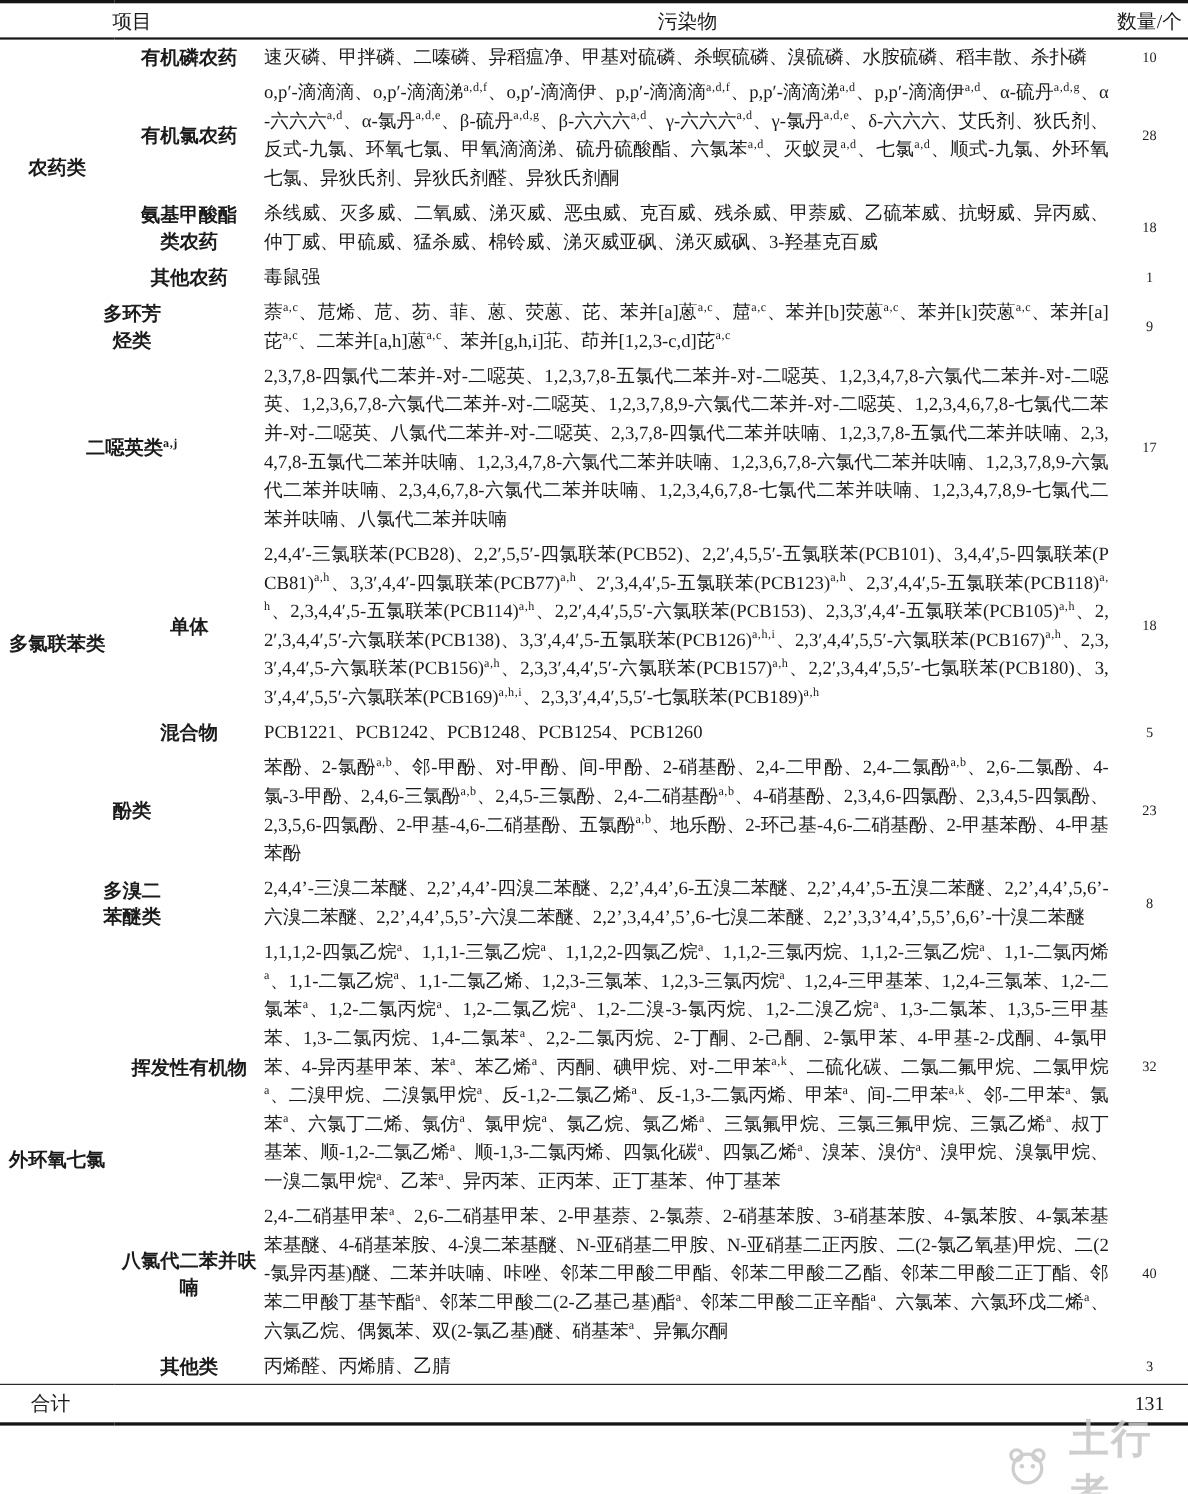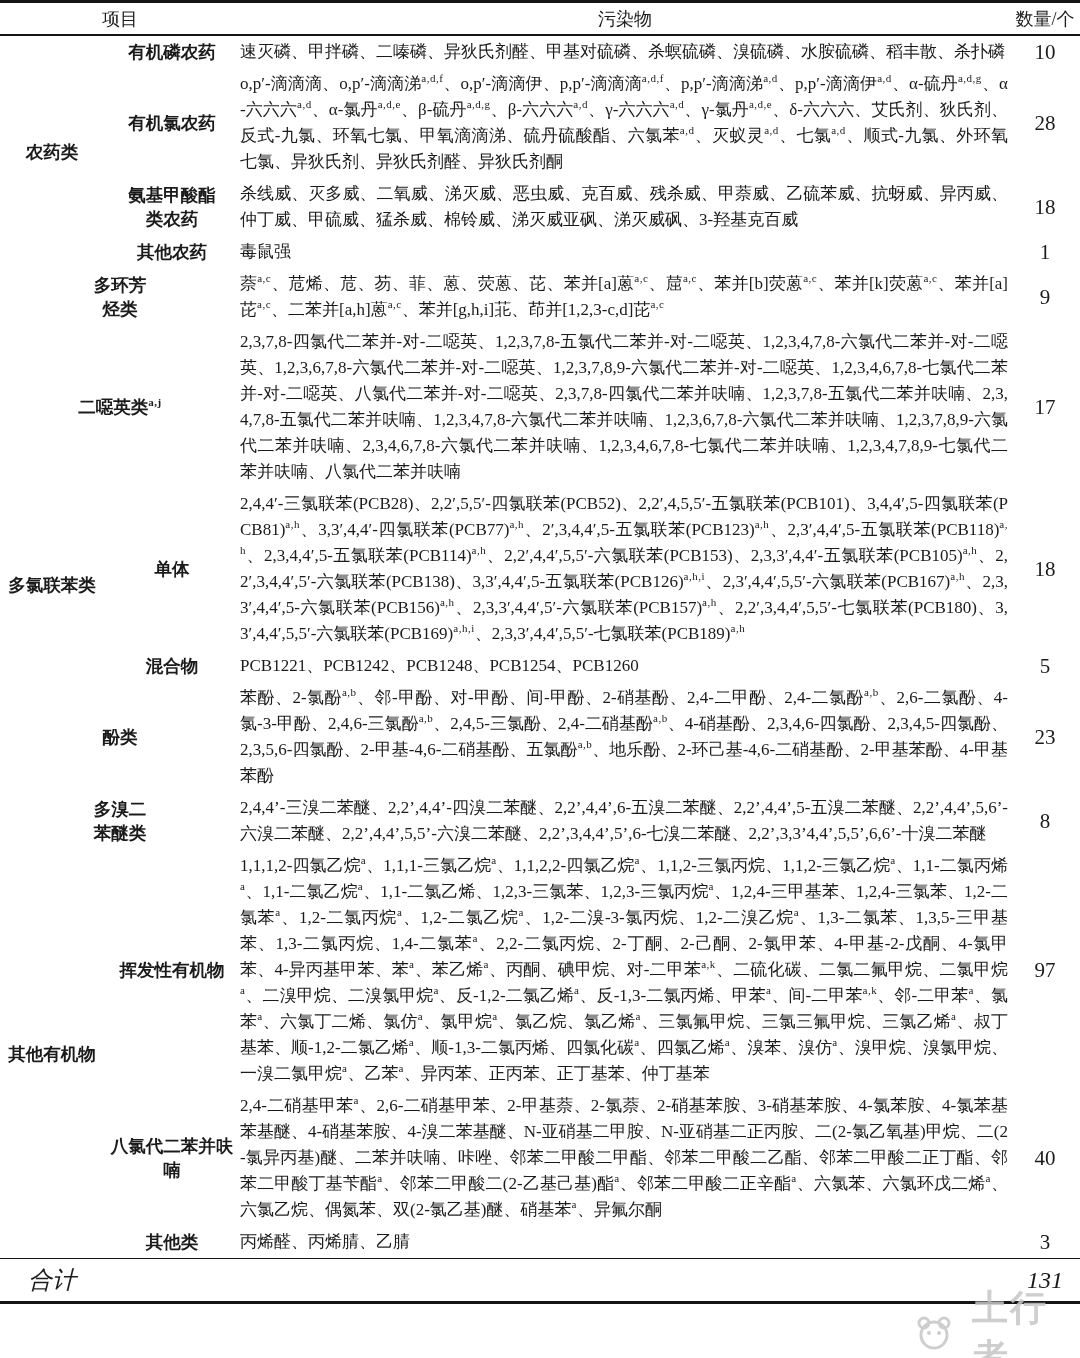--- a/index.html
+++ b/index.html
@@ -40,27 +40,26 @@
   td.list{
     font-size:17px;
     line-height:26px;
     text-align:justify;
     text-align-last:left;
     padding:3px 2px 3px 0;
     word-break:break-all;
   }
   td.num{
     text-align:center;
-    font-size:21px;
+    font-size:13px;
   }
   tr.total-row td{
     border-top:1.5px solid #151515;
-    font-size:24px;
+    font-size:18px;
     padding:5px 16px;
-    font-style:italic;
   }
   tr.total-row td.total-label{
     text-align:left;
     padding-left:28px;
   }
   sup{
     font-size:11px;
     line-height:0;
     letter-spacing:0.5px;
   }
@@ -97,21 +96,21 @@
     <tr>
       <th colspan="2">项目</th>
       <th>污染物</th>
       <th>数量/个</th>
     </tr>
   </thead>
   <tbody>
     <tr>
       <td class="cat" rowspan="4">农药类</td>
       <td class="sub">有机磷农药</td>
-      <td class="list">速灭磷、甲拌磷、二嗪磷、异狄氏剂醛、甲基对硫磷、杀螟硫磷、溴硫磷、水胺硫磷、稻丰散、杀扑磷</td>
+      <td class="list">速灭磷、甲拌磷、二嗪磷、异稻瘟净、甲基对硫磷、杀螟硫磷、溴硫磷、水胺硫磷、稻丰散、杀扑磷</td>
       <td class="num">10</td>
     </tr>
     <tr>
       <td class="sub">有机氯农药</td>
       <td class="list">o,p′-滴滴滴、o,p′-滴滴涕<sup>a,d,f</sup>、o,p′-滴滴伊、p,p′-滴滴滴<sup>a,d,f</sup>、p,p′-滴滴涕<sup>a,d</sup>、p,p′-滴滴伊<sup>a,d</sup>、α-硫丹<sup>a,d,g</sup>、α-六六六<sup>a,d</sup>、α-氯丹<sup>a,d,e</sup>、β-硫丹<sup>a,d,g</sup>、β-六六六<sup>a,d</sup>、γ-六六六<sup>a,d</sup>、γ-氯丹<sup>a,d,e</sup>、δ-六六六、艾氏剂、狄氏剂、反式-九氯、环氧七氯、甲氧滴滴涕、硫丹硫酸酯、六氯苯<sup>a,d</sup>、灭蚁灵<sup>a,d</sup>、七氯<sup>a,d</sup>、顺式-九氯、外环氧七氯、异狄氏剂、异狄氏剂醛、异狄氏剂酮</td>
       <td class="num">28</td>
     </tr>
     <tr>
       <td class="sub">氨基甲酸酯<br>类农药</td>
       <td class="list">杀线威、灭多威、二氧威、涕灭威、恶虫威、克百威、残杀威、甲萘威、乙硫苯威、抗蚜威、异丙威、仲丁威、甲硫威、猛杀威、棉铃威、涕灭威亚砜、涕灭威砜、3-羟基克百威</td>
@@ -147,24 +146,24 @@
       <td class="cat" colspan="2">酚类</td>
       <td class="list">苯酚、2-氯酚<sup>a,b</sup>、邻-甲酚、对-甲酚、间-甲酚、2-硝基酚、2,4-二甲酚、2,4-二氯酚<sup>a,b</sup>、2,6-二氯酚、4-氯-3-甲酚、2,4,6-三氯酚<sup>a,b</sup>、2,4,5-三氯酚、2,4-二硝基酚<sup>a,b</sup>、4-硝基酚、2,3,4,6-四氯酚、2,3,4,5-四氯酚、2,3,5,6-四氯酚、2-甲基-4,6-二硝基酚、五氯酚<sup>a,b</sup>、地乐酚、2-环己基-4,6-二硝基酚、2-甲基苯酚、4-甲基苯酚</td>
       <td class="num">23</td>
     </tr>
     <tr>
       <td class="cat" colspan="2">多溴二<br>苯醚类</td>
       <td class="list">2,4,4’-三溴二苯醚、2,2’,4,4’-四溴二苯醚、2,2’,4,4’,6-五溴二苯醚、2,2’,4,4’,5-五溴二苯醚、2,2’,4,4’,5,6’-六溴二苯醚、2,2’,4,4’,5,5’-六溴二苯醚、2,2’,3,4,4’,5’,6-七溴二苯醚、2,2’,3,3’4,4’,5,5’,6,6’-十溴二苯醚</td>
       <td class="num">8</td>
     </tr>
     <tr>
-      <td class="cat" rowspan="3">其他有机物</td>
+      <td class="cat" rowspan="3">外环氧七氯</td>
       <td class="sub">挥发性有机物</td>
       <td class="list">1,1,1,2-四氯乙烷<sup>a</sup>、1,1,1-三氯乙烷<sup>a</sup>、1,1,2,2-四氯乙烷<sup>a</sup>、1,1,2-三氯丙烷、1,1,2-三氯乙烷<sup>a</sup>、1,1-二氯丙烯<sup>a</sup>、1,1-二氯乙烷<sup>a</sup>、1,1-二氯乙烯、1,2,3-三氯苯、1,2,3-三氯丙烷<sup>a</sup>、1,2,4-三甲基苯、1,2,4-三氯苯、1,2-二氯苯<sup>a</sup>、1,2-二氯丙烷<sup>a</sup>、1,2-二氯乙烷<sup>a</sup>、1,2-二溴-3-氯丙烷、1,2-二溴乙烷<sup>a</sup>、1,3-二氯苯、1,3,5-三甲基苯、1,3-二氯丙烷、1,4-二氯苯<sup>a</sup>、2,2-二氯丙烷、2-丁酮、2-己酮、2-氯甲苯、4-甲基-2-戊酮、4-氯甲苯、4-异丙基甲苯、苯<sup>a</sup>、苯乙烯<sup>a</sup>、丙酮、碘甲烷、对-二甲苯<sup>a,k</sup>、二硫化碳、二氯二氟甲烷、二氯甲烷<sup>a</sup>、二溴甲烷、二溴氯甲烷<sup>a</sup>、反-1,2-二氯乙烯<sup>a</sup>、反-1,3-二氯丙烯、甲苯<sup>a</sup>、间-二甲苯<sup>a,k</sup>、邻-二甲苯<sup>a</sup>、氯苯<sup>a</sup>、六氯丁二烯、氯仿<sup>a</sup>、氯甲烷<sup>a</sup>、氯乙烷、氯乙烯<sup>a</sup>、三氯氟甲烷、三氯三氟甲烷、三氯乙烯<sup>a</sup>、叔丁基苯、顺-1,2-二氯乙烯<sup>a</sup>、顺-1,3-二氯丙烯、四氯化碳<sup>a</sup>、四氯乙烯<sup>a</sup>、溴苯、溴仿<sup>a</sup>、溴甲烷、溴氯甲烷、一溴二氯甲烷<sup>a</sup>、乙苯<sup>a</sup>、异丙苯、正丙苯、正丁基苯、仲丁基苯</td>
-      <td class="num">97</td>
+      <td class="num">32</td>
     </tr>
     <tr>
       <td class="sub">八氯代二苯并呋喃</td>
       <td class="list">2,4-二硝基甲苯<sup>a</sup>、2,6-二硝基甲苯、2-甲基萘、2-氯萘、2-硝基苯胺、3-硝基苯胺、4-氯苯胺、4-氯苯基苯基醚、4-硝基苯胺、4-溴二苯基醚、N-亚硝基二甲胺、N-亚硝基二正丙胺、二(2-氯乙氧基)甲烷、二(2-氯异丙基)醚、二苯并呋喃、咔唑、邻苯二甲酸二甲酯、邻苯二甲酸二乙酯、邻苯二甲酸二正丁酯、邻苯二甲酸丁基苄酯<sup>a</sup>、邻苯二甲酸二(2-乙基己基)酯<sup>a</sup>、邻苯二甲酸二正辛酯<sup>a</sup>、六氯苯、六氯环戊二烯<sup>a</sup>、六氯乙烷、偶氮苯、双(2-氯乙基)醚、硝基苯<sup>a</sup>、异氟尔酮</td>
       <td class="num">40</td>
     </tr>
     <tr>
       <td class="sub">其他类</td>
       <td class="list">丙烯醛、丙烯腈、乙腈</td>
       <td class="num">3</td>

